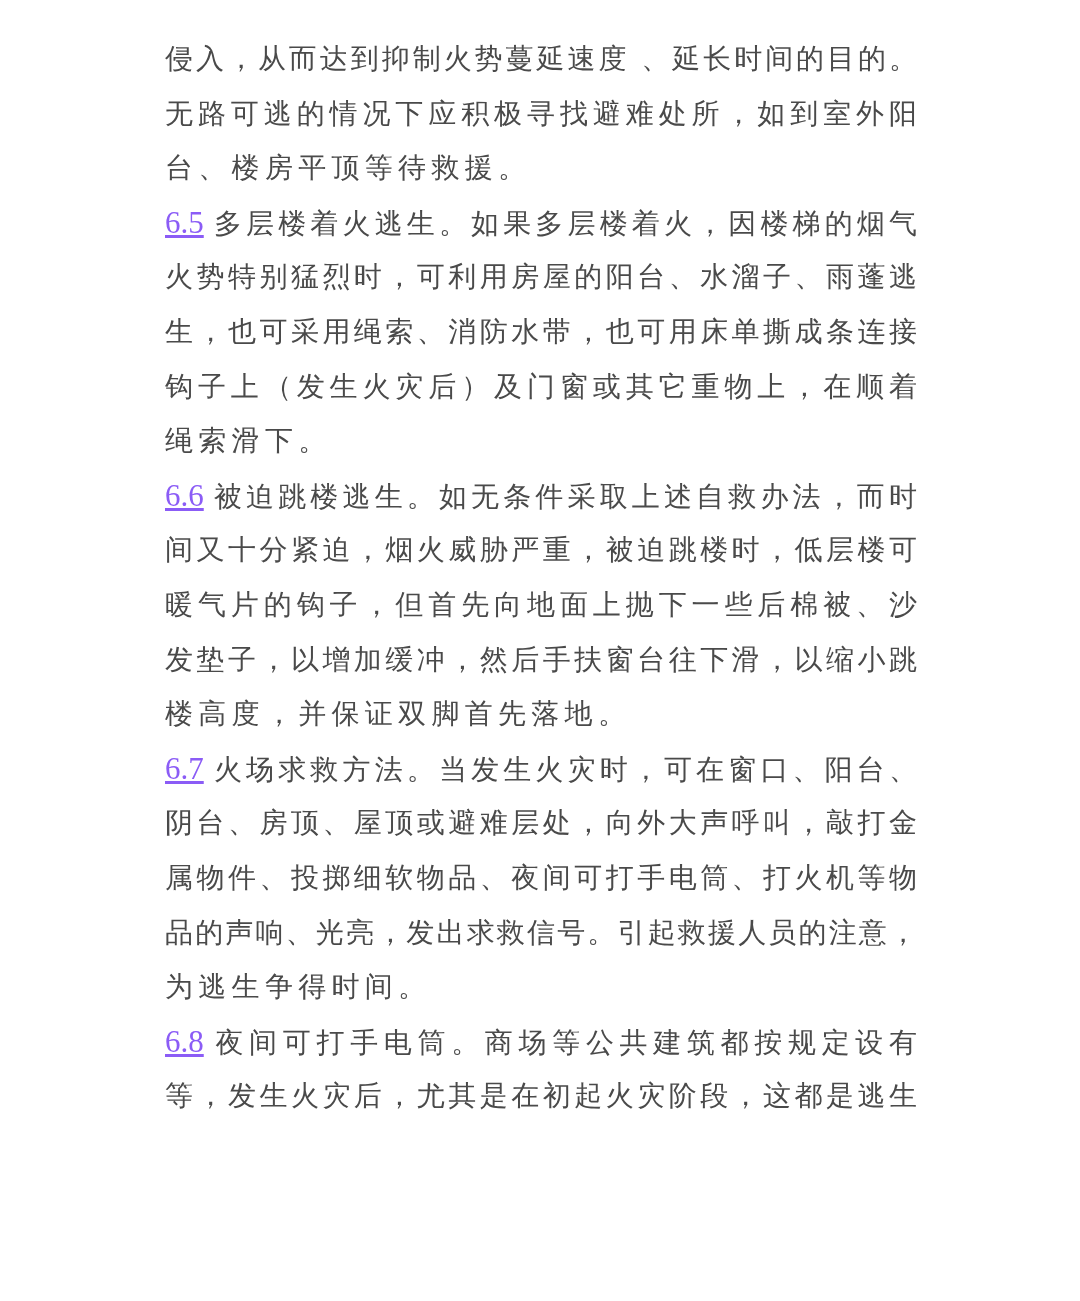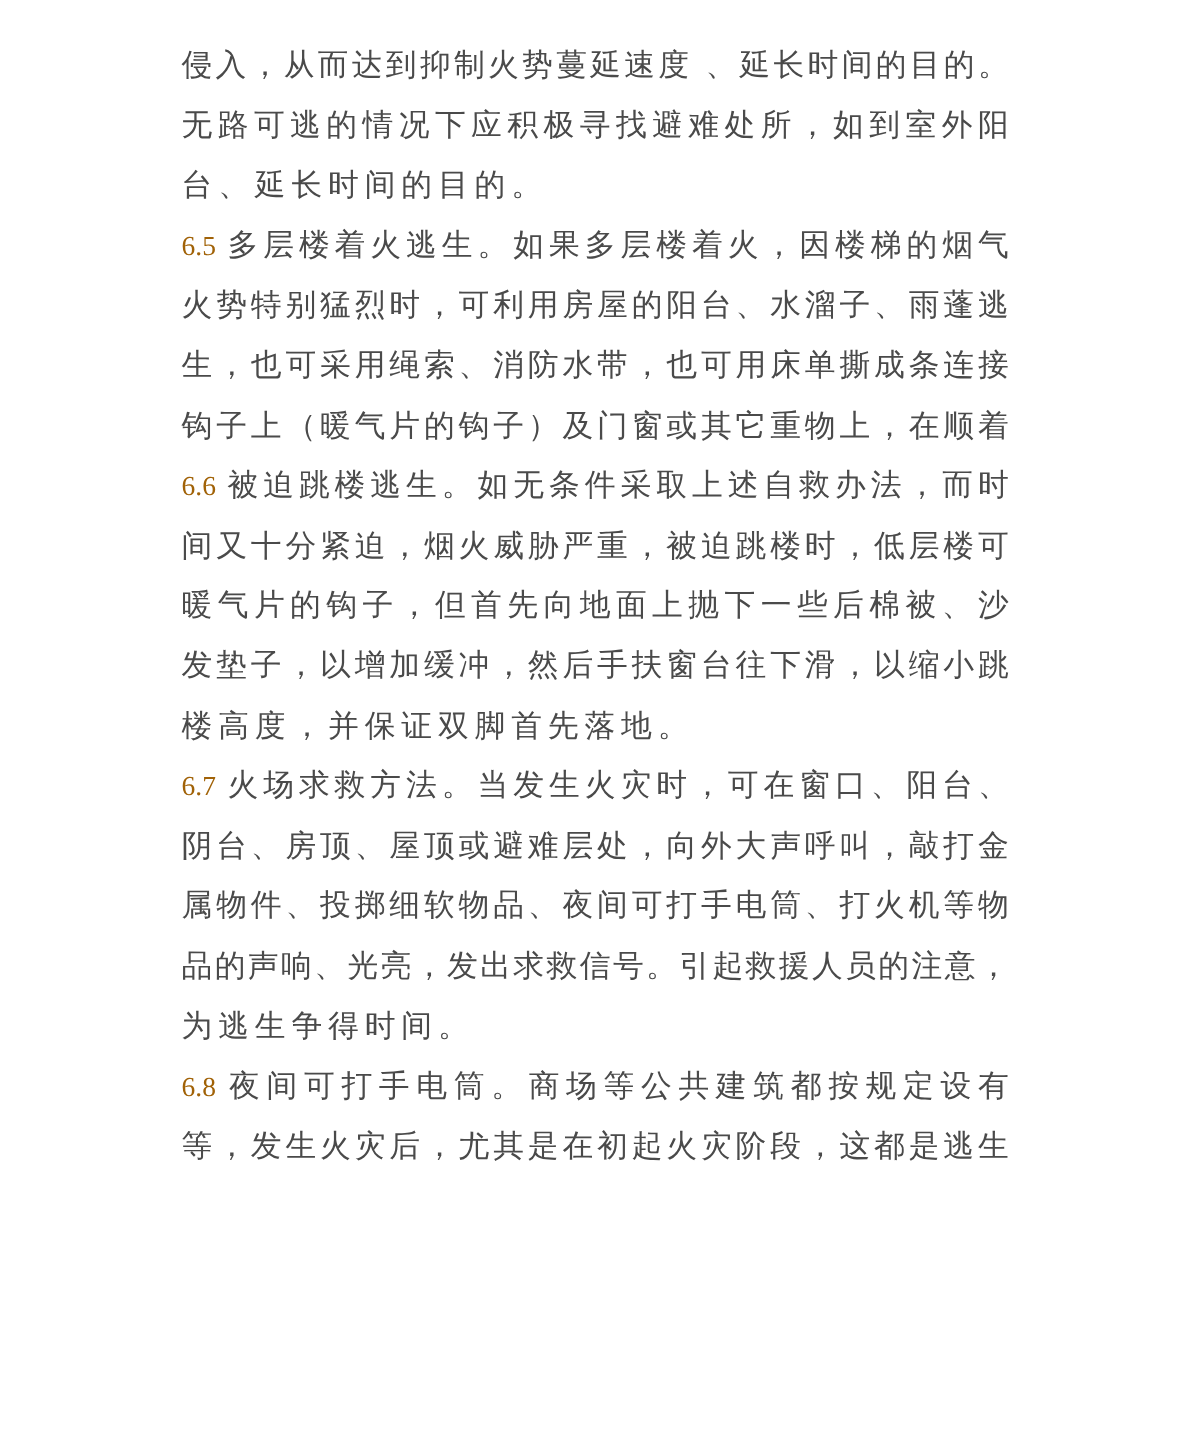--- a/index.html
+++ b/index.html
@@ -31,37 +31,39 @@
     }
     .line.justify {
       text-align: justify;
       text-align-last: justify;
       letter-spacing: 0;
     }
     .num {
       font-family: "Liberation Serif", "DejaVu Serif", serif;
       letter-spacing: 0;
       margin-right: 6px;
-      font-size: 25px;
-      color: #a16207;
+      font-size: 31px;
+      color: #8b5cf6;
+      text-decoration: underline;
     }
   </style>
 </head>
 <body>
 
 <div class="page">
 
   <div class="line justify">侵入，从而达到抑制火势蔓延速度 、延长时间的目的。</div>
   <div class="line justify">无路可逃的情况下应积极寻找避难处所，如到室外阳</div>
-  <div class="line">台、延长时间的目的。</div>
+  <div class="line">台、楼房平顶等待救援。</div>
 
   <div class="line justify"><span class="num">6.5</span><span>多层楼着火逃生。如果多层楼着火，因楼梯的烟气</span></div>
   <div class="line justify">火势特别猛烈时，可利用房屋的阳台、水溜子、雨蓬逃</div>
   <div class="line justify">生，也可采用绳索、消防水带，也可用床单撕成条连接</div>
-  <div class="line justify">钩子上（暖气片的钩子）及门窗或其它重物上，在顺着</div>
+  <div class="line justify">钩子上（发生火灾后）及门窗或其它重物上，在顺着</div>
+  <div class="line">绳索滑下。</div>
 
   <div class="line justify"><span class="num">6.6</span><span>被迫跳楼逃生。如无条件采取上述自救办法，而时</span></div>
   <div class="line justify">间又十分紧迫，烟火威胁严重，被迫跳楼时，低层楼可</div>
   <div class="line justify">暖气片的钩子，但首先向地面上抛下一些后棉被、沙</div>
   <div class="line justify">发垫子，以增加缓冲，然后手扶窗台往下滑，以缩小跳</div>
   <div class="line">楼高度，并保证双脚首先落地。</div>
 
   <div class="line justify"><span class="num">6.7</span><span>火场求救方法。当发生火灾时，可在窗口、阳台、</span></div>
   <div class="line justify">阴台、房顶、屋顶或避难层处，向外大声呼叫，敲打金</div>
   <div class="line justify">属物件、投掷细软物品、夜间可打手电筒、打火机等物</div>

